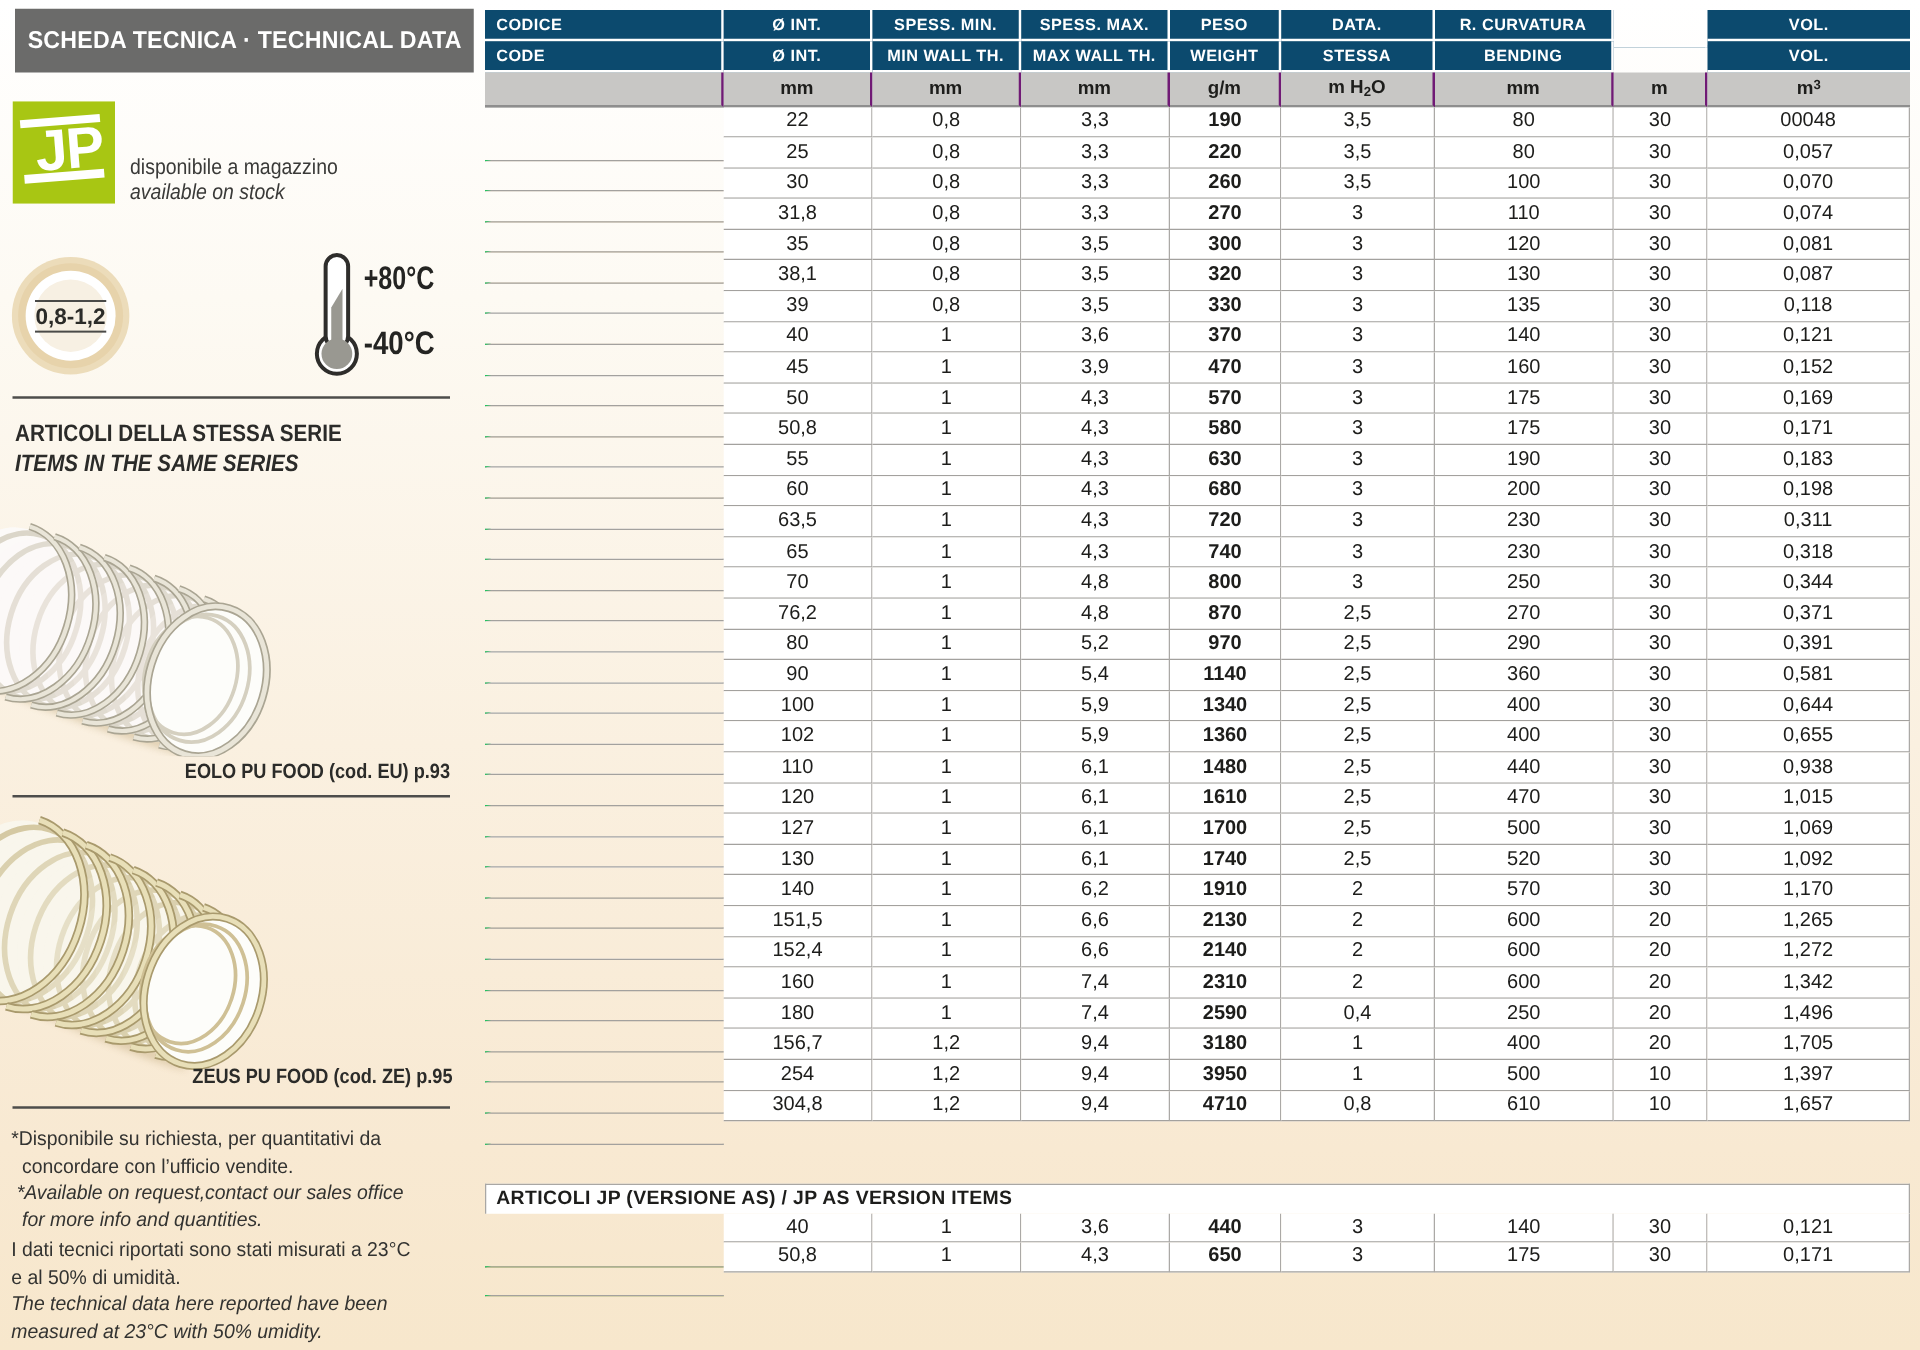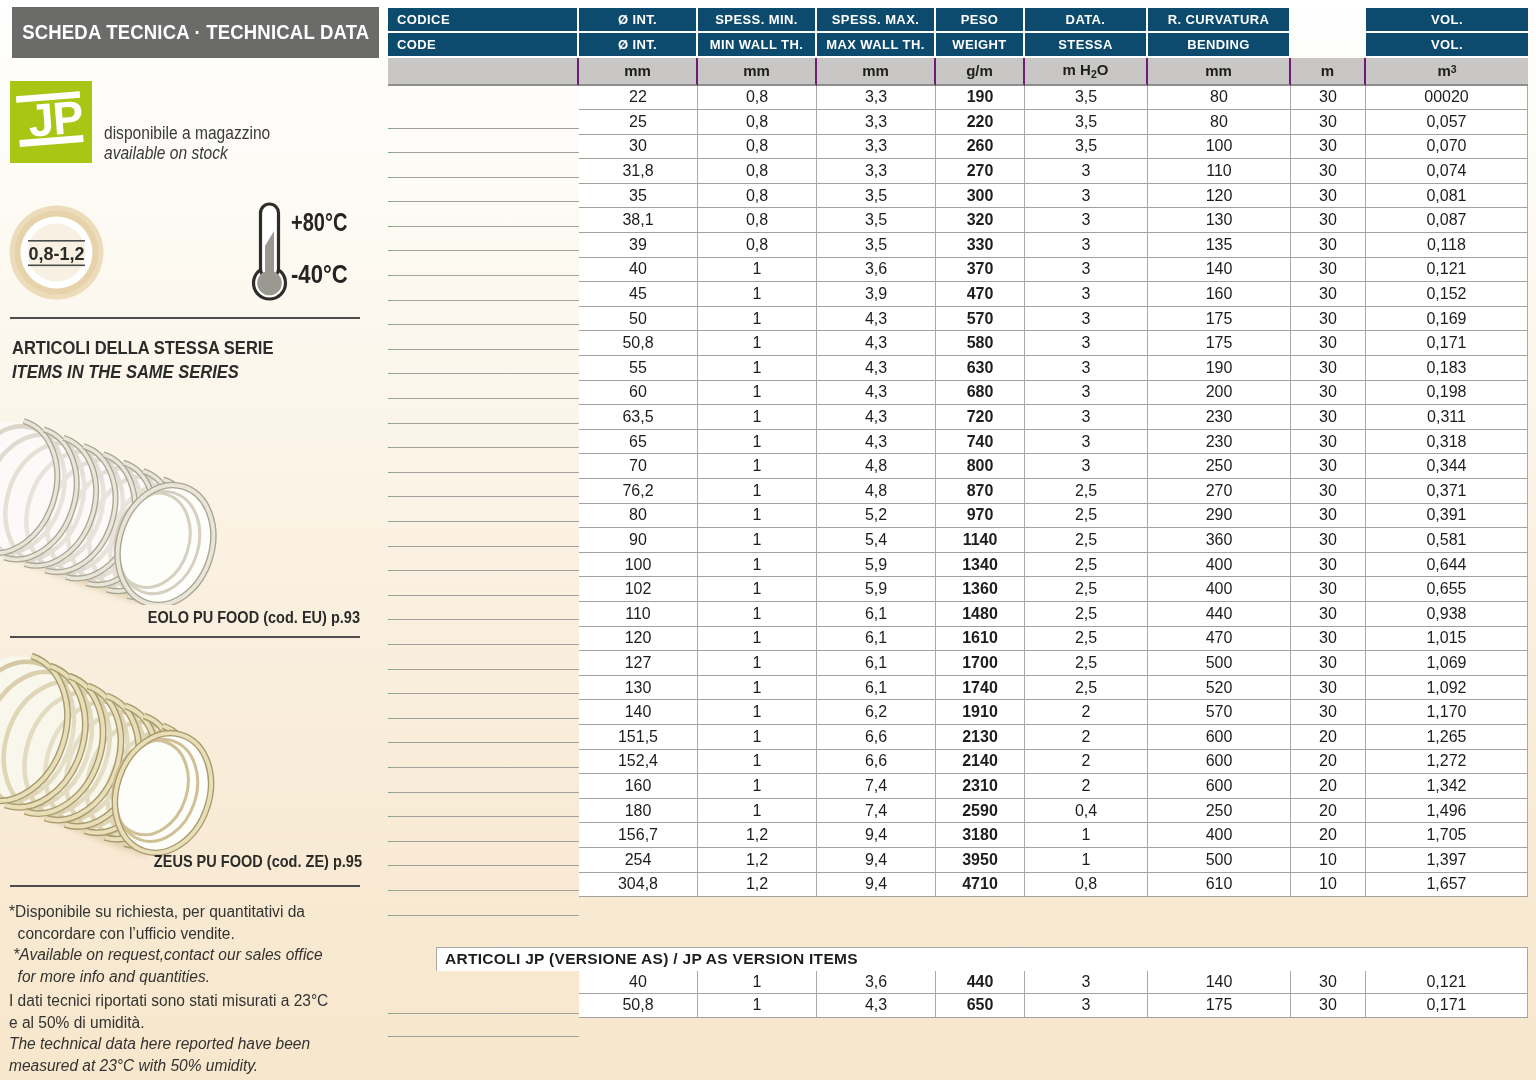--- a/index.html
+++ b/index.html
@@ -29,27 +29,27 @@
 .tbl>div,.tbl2>div{display:flex;align-items:center;justify-content:center;box-sizing:border-box;overflow:hidden;}
 .tbl>div.h{background:#0c4a6e;color:#fff;font-weight:bold;font-size:13px;letter-spacing:0.4px;
  border-right:2px solid #fff;border-bottom:2px solid #fff;white-space:nowrap;}
 .tbl>div.hl{justify-content:flex-start;padding-left:9px;}
 .tbl>div.sm{font-size:12px;letter-spacing:-0.4px;margin-top:28px;}
 .tbl>div.u{background:#c8c7c5;font-weight:bold;font-size:15px;color:#1d1d1b;
  border-right:2px solid #701a75;border-bottom:2px solid #8e8e8e;}
 .u sub{font-size:10.5px;vertical-align:-3px;} .u sup{font-size:10.5px;vertical-align:3.5px;}
 .tbl>div.d,.tbl2>div.d{background:#fff;border-right:1px solid #aba9a6;border-bottom:1px solid #a3a19e;font-size:16px;}
 .tbl>div.code,.tbl2>div.code{justify-content:flex-start;padding-left:8px;font-weight:bold;
- border-left:3px solid #22c55e;letter-spacing:-0.1px;font-size:21px;margin-top:42px;}
+ border-left:5px solid #22c55e;letter-spacing:-0.1px;font-size:21px;margin-top:42px;}
 .tbl>div.nr,.tbl2>div.nr{border-right:none;}
 .bg{background:#f4e4c6 !important;}
 .green{background:#b4cb4f !important;text-align:right;}
 .pb{font-weight:bold;}
 .tbl2>div.bh{grid-column:1 / -1;background:#fff;font-weight:bold;font-size:15.5px;justify-content:flex-start;
- padding-left:8px;border:1px solid #a9a7a4;border-bottom:none;letter-spacing:0.3px;margin-left:48px;}
+ padding-left:8px;border:1px solid #a9a7a4;border-bottom:none;letter-spacing:0.3px;}
 </style></head><body>
 <div class="band">
     <span>SCHEDA TECNICA · TECHNICAL DATA</span>
   </div>
 
 <svg class="abs" style="left:10px;top:81px" width="82" height="82" viewBox="0 0 82 82">
  <rect width="82" height="82" fill="#a8c613"></rect>
  <g transform="rotate(-4.5 41 41)" fill="#fff">
   <rect x="8" y="12.5" width="64" height="6.5"></rect>
   <rect x="8" y="56.5" width="64" height="7"></rect>
@@ -255,21 +255,21 @@
       <span>m<sup>3</sup></span>
     </div>
 <div class="d code bg">EP010220000000*</div>
 <div class="d num">22</div>
 <div class="d num">0,8</div>
 <div class="d num">3,3</div>
 <div class="d num pb">190</div>
 <div class="d num">3,5</div>
 <div class="d num">80</div>
 <div class="d num">30</div>
-<div class="d num">00020</div>
+<div class="d num">00048</div>
 <div class="d code bg">EP010250000000*</div>
 <div class="d num">25</div>
 <div class="d num">0,8</div>
 <div class="d num">3,3</div>
 <div class="d num pb">220</div>
 <div class="d num">3,5</div>
 <div class="d num">80</div>
 <div class="d num">30</div>
 <div class="d num">0,057</div>
 <div class="d code bg">EP010300000000*</div>

